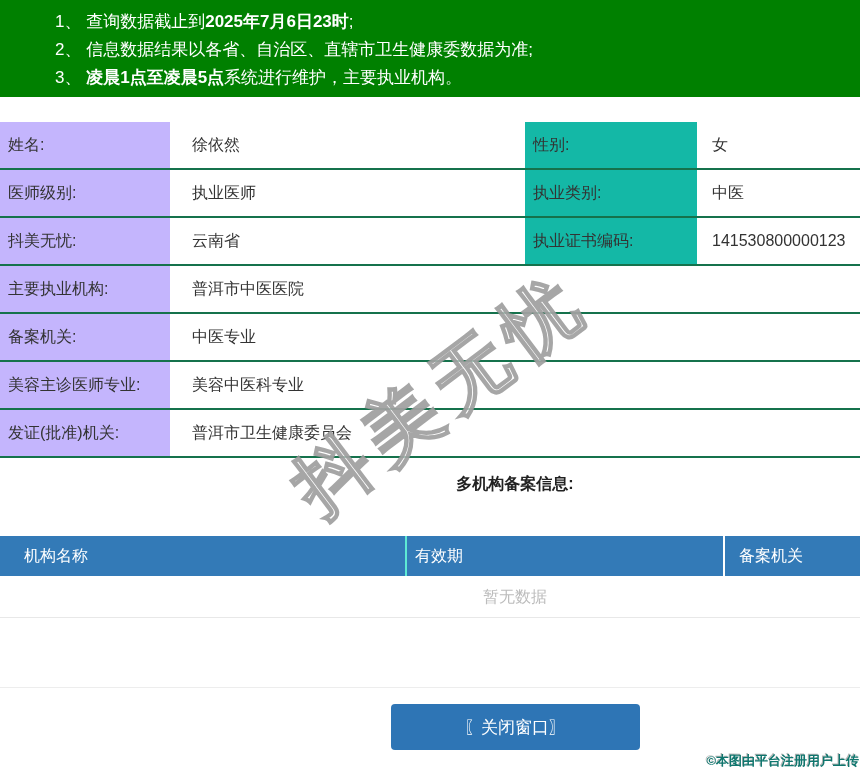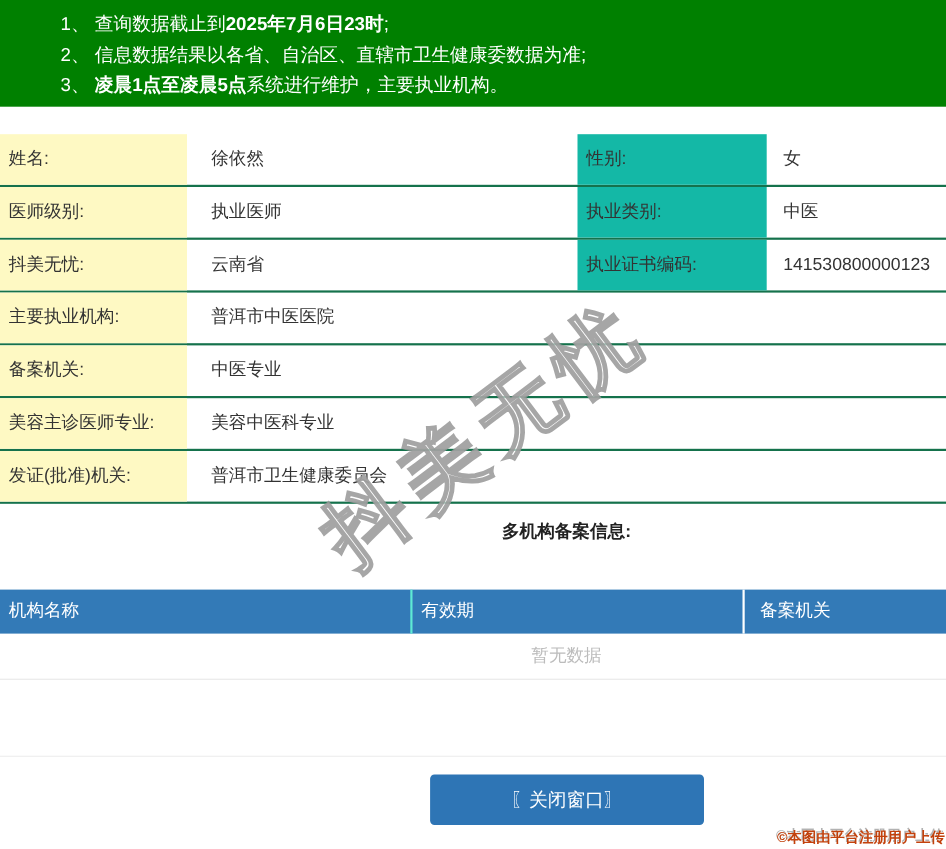--- a/index.html
+++ b/index.html
@@ -27,21 +27,21 @@
   
   .info-table { margin-top: 25px; width: 1030px; }
   .irow {
     display: flex;
     align-items: stretch;
     border-bottom: 2px solid #15724c;
     font-size: 16px;
   }
   .cell { box-sizing: border-box; padding: 11px 10px 11px 22px; line-height: 24px; }
   .cell.label {
-    background: #fef9c3;
+    background: #c4b5fd;
     padding: 11px 28px 11px 8px;
     width: 170px;
     flex: 0 0 170px;
   }
   .cell.value1 { width: 355px; flex: 0 0 355px; }
   .cell.label2 {
     background: #14b8a6;
     padding: 11px 10px 11px 8px;
     width: 172px;
     flex: 0 0 172px;
@@ -60,21 +60,21 @@
   }
   .rec-head {
     margin-top: 41px;
     display: flex;
     background: #337ab7;
     color: #fff;
     font-size: 16px;
     height: 40px;
     line-height: 40px;
   }
-  .rec-head .rc { box-sizing: border-box; padding-left: 8px; }
+  .rec-head .rc { box-sizing: border-box; padding-left: 8px; margin-left: 16px; }
   .rec-head .rc1 { width: 373px; flex: 0 0 373px; }
   .rec-head .rc2 { width: 302px; flex: 0 0 302px; border-left: 2px solid #5eead4; }
   .rec-head .rc3 { flex: 1 1 auto; border-left: 2px solid #fff; padding-left: 14px; }
   .rec-empty {
     height: 41px;
     line-height: 41px;
     text-align: center;
     color: #bcbcbc;
     font-size: 16px;
     border-bottom: 1px solid #e8e8e8;
@@ -111,21 +111,21 @@
     transform-origin: center center;
     z-index: 5;
     pointer-events: none;
   }
   .wm-footer {
     position: absolute;
     right: 1px;
     bottom: 2px;
     font-size: 13px;
     font-weight: bold;
-    color: #c2410c;
+    color: #0f766e;
     text-shadow: 1px 1px 0 #ffffff, -1px -1px 0 rgba(0,0,0,0.30);
     z-index: 6;
     white-space: nowrap;
   }
 </style>
 </head>
 <body>
 
 <div class="page">
 

